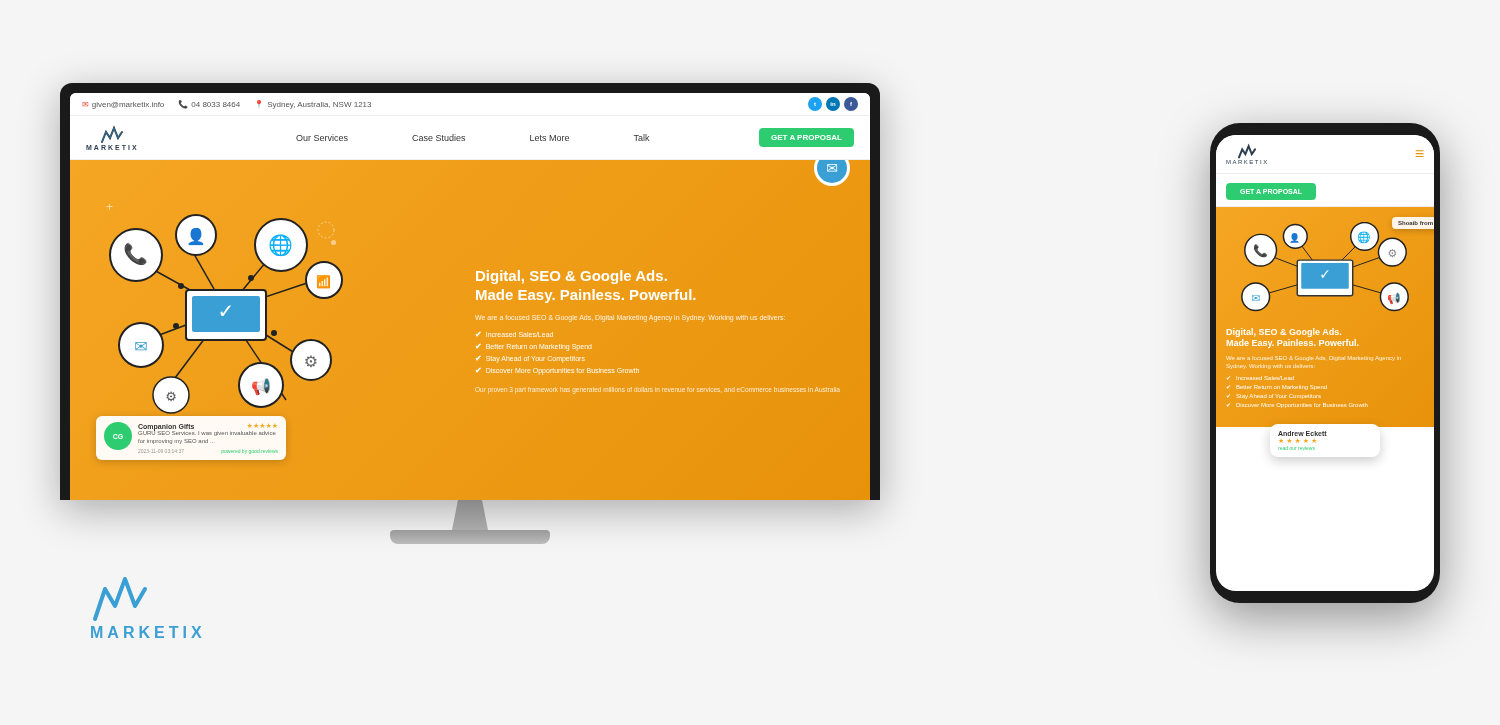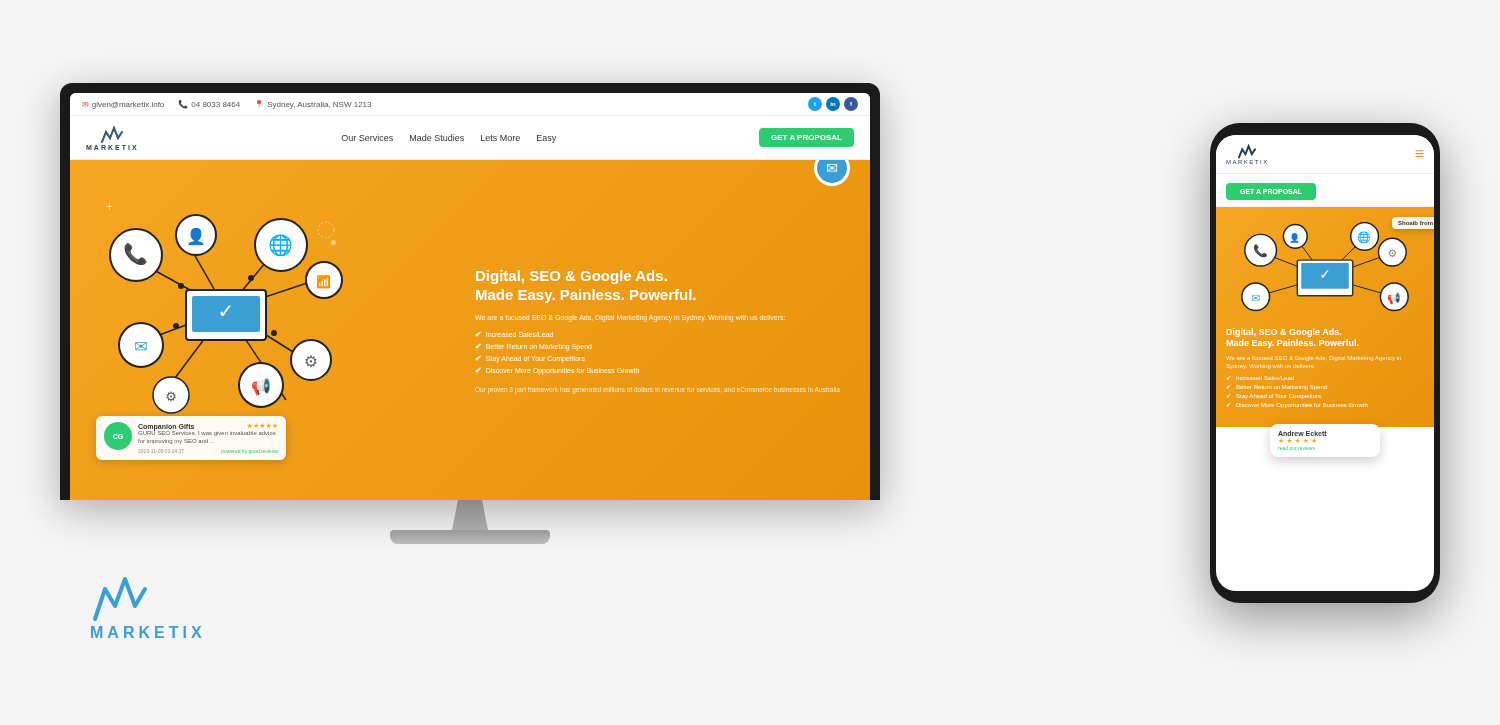--- a/index.html
+++ b/index.html
@@ -120,20 +120,21 @@
     .nav-links {
       display: flex;
       gap: 16px;
       align-items: center;
     }
 
     .nav-link {
       font-size: 9px;
       color: #333;
       text-decoration: none;
+      margin-left: 48px;
     }
 
     .nav-cta {
       background: #2ecc71;
       color: #fff;
       border: none;
       padding: 5px 12px;
       border-radius: 4px;
       font-size: 8px;
       font-weight: bold;
@@ -512,23 +513,23 @@
         <div class="website-nav">
           <div class="nav-logo">
             <svg class="logo-icon" viewBox="0 0 24 20" fill="none" xmlns="http://www.w3.org/2000/svg">
               <path d="M2 18 L6 8 L10 14 L14 4 L18 14 L22 8" stroke="#2c3e50" stroke-width="2" fill="none" stroke-linecap="round"></path>
               <path d="M2 18 L6 8 L10 14 L14 4 L18 14 L22 8" stroke="#3a9fd5" stroke-width="1" fill="none" stroke-linecap="round" opacity="0.5"></path>
             </svg>
             <span class="logo-text">MARKETIX</span>
           </div>
           <div class="nav-links">
             <a class="nav-link">Our Services</a>
-            <a class="nav-link">Made Studies</a>
+            <a class="nav-link">Case Studies</a>
             <a class="nav-link">Lets More</a>
-            <a class="nav-link">Easy</a>
+            <a class="nav-link">Talk</a>
           </div>
           <button class="nav-cta">GET A PROPOSAL</button>
         </div>
 
         <div class="website-hero">
 
           <div class="hero-left">
             <div class="hero-illustration">
               
               <span class="plus-deco" style="top:10px;left:20px;">+</span>

